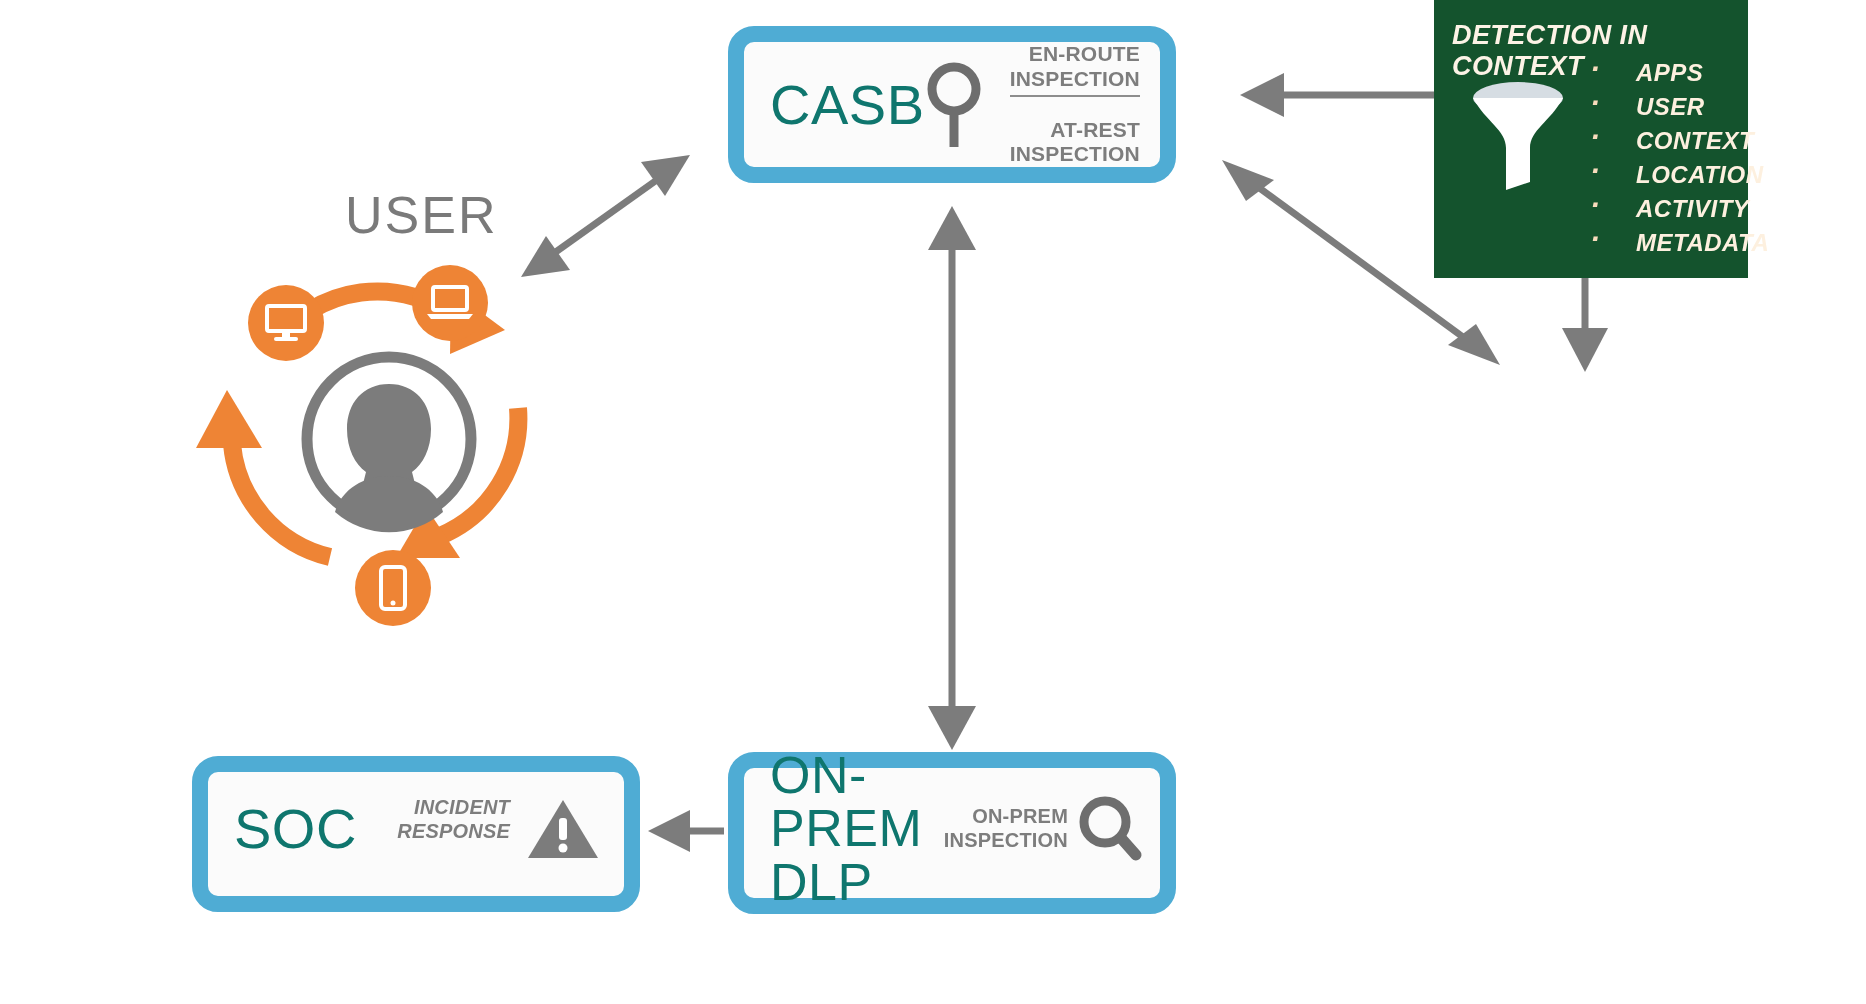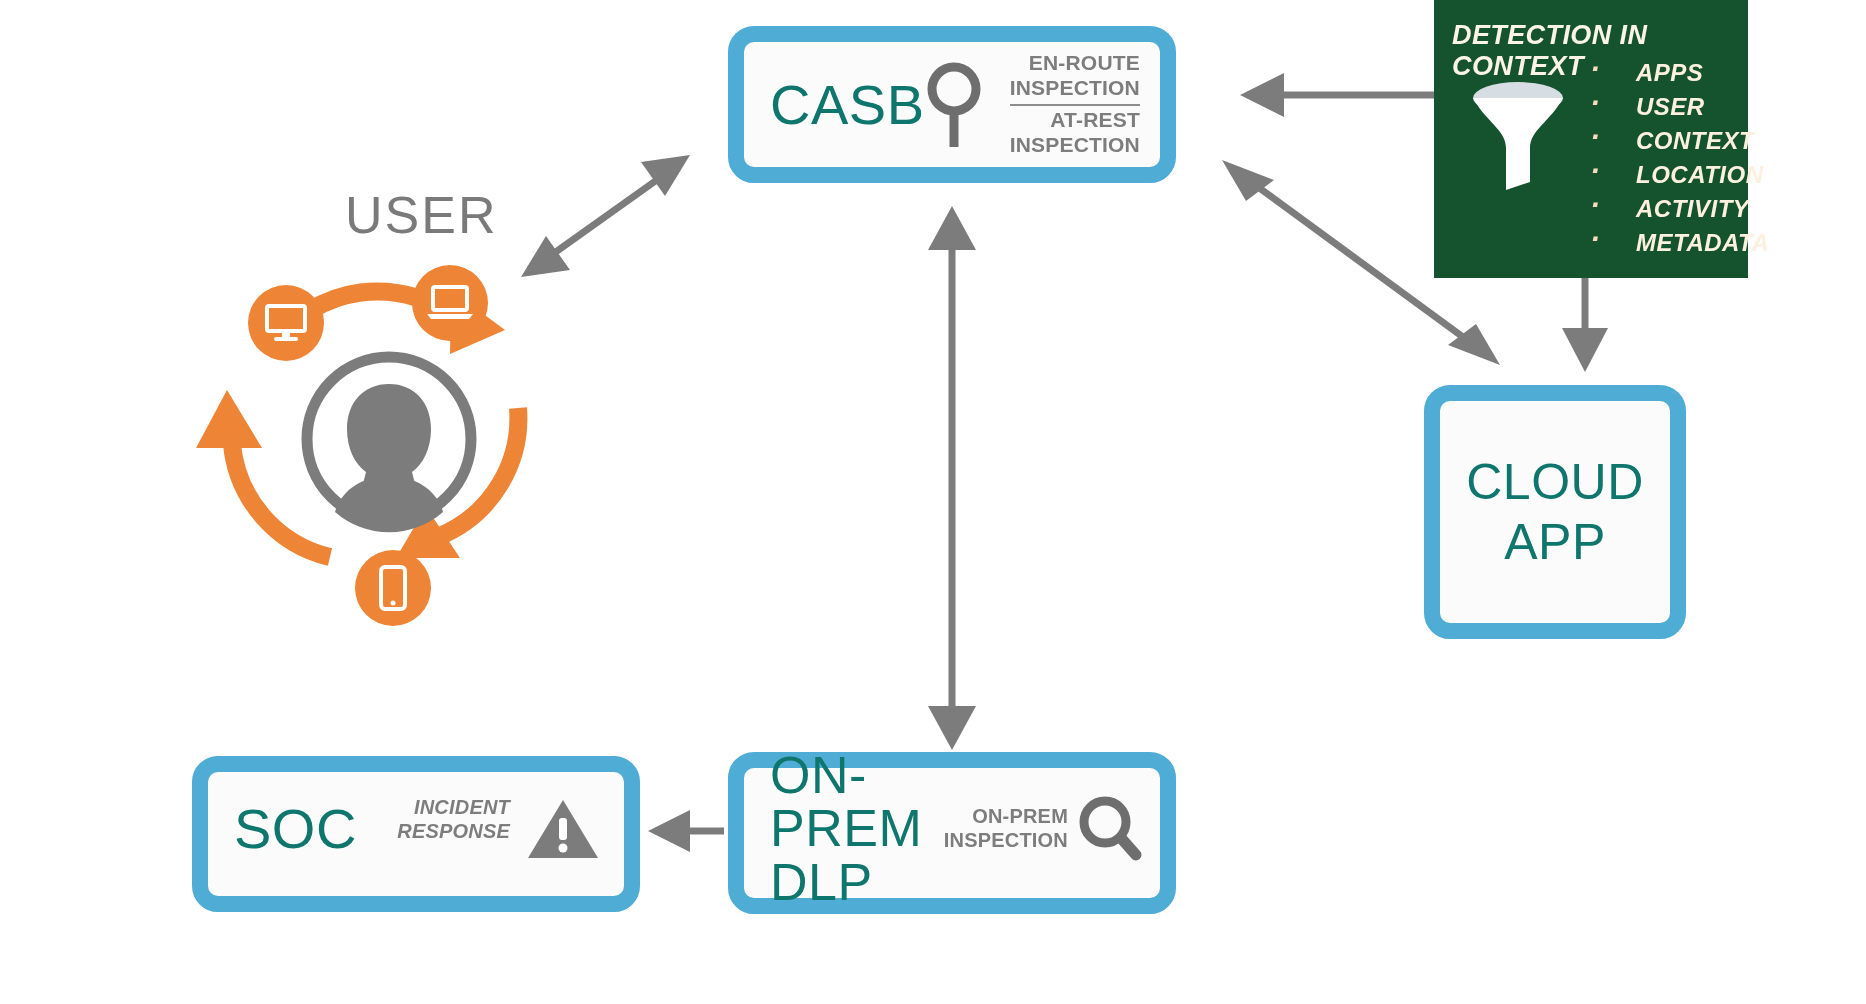--- a/index.html
+++ b/index.html
@@ -130,21 +130,21 @@
     <div class="bbox-inner" style="padding:0 20px 0 26px;justify-content:space-between;">
       <div class="big-label">CASB</div>
       <div style="display:flex;align-items:center;gap:28px;">
         <svg width="56" height="92">
           <circle cx="28" cy="30" r="22" fill="none" stroke="#6e6e6e" stroke-width="9"></circle>
           <line x1="28" y1="54" x2="28" y2="88" stroke="#6e6e6e" stroke-width="9"></line>
         </svg>
         <div style="display:flex;flex-direction:column;">
           <div class="small-label" style="padding-bottom:3px;border-bottom:2px solid #8d8d8d;">EN-ROUTE
 INSPECTION</div>
-          <div class="small-label" style="padding-top:2px;">AT-REST
+          <div class="small-label" style="padding-top:21px;">AT-REST
 INSPECTION</div>
         </div>
       </div>
     </div>
   </div>
 
   <div class="bbox" style="left:728px;top:752px;width:448px;height:162px;">
     <div class="bbox-inner" style="padding:0 18px 8px 26px;">
       <div class="big-label" style="font-size:52px;">ON-PREM
 DLP</div>
@@ -167,26 +167,20 @@
 RESPONSE</div>
         <svg width="74" height="66">
           <path d="M37 4 L72 62 L2 62 Z" fill="#7c7c7c"></path>
           <rect x="33" y="22" width="8" height="22" rx="3" fill="#fff"></rect>
           <circle cx="37" cy="52" r="4.5" fill="#fff"></circle>
         </svg>
       </div>
     </div>
   </div>
 
-  <div class="bbox" style="left:1424px;top:385px;width:262px;height:254px;">
-    <div class="bbox-inner" style="justify-content:center;">
-      <div class="big-label" style="text-align:center;font-size:50px;line-height:1.2;">CLOUD
-APP</div>
-    </div>
-  </div>
 
   <div id="detect-panel" style="left:1434px;top:0px;width:314px;height:278px;">
     <div id="detect-title">DETECTION IN CONTEXT</div>
     <svg style="position:absolute;left:38px;top:78px;" width="92" height="120">
       <ellipse cx="46" cy="20" rx="45" ry="16" fill="#d6dde3"></ellipse>
       <path d="M1 20 C 14 44 34 52 34 70 L34 112 L58 104 L58 70 C58 52 78 44 91 20 Z" fill="#ffffff"></path>
     </svg>
     <ul id="detect-list">
       <li>APPS</li>
       <li>USER</li>

